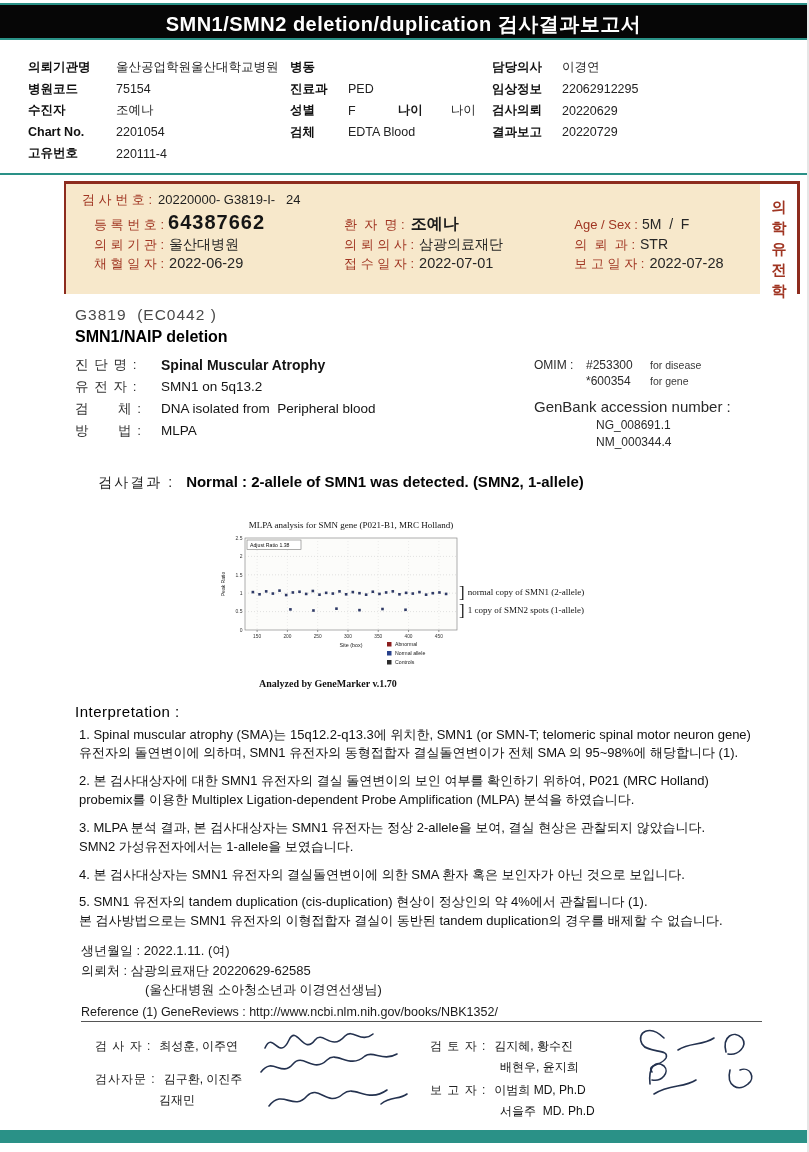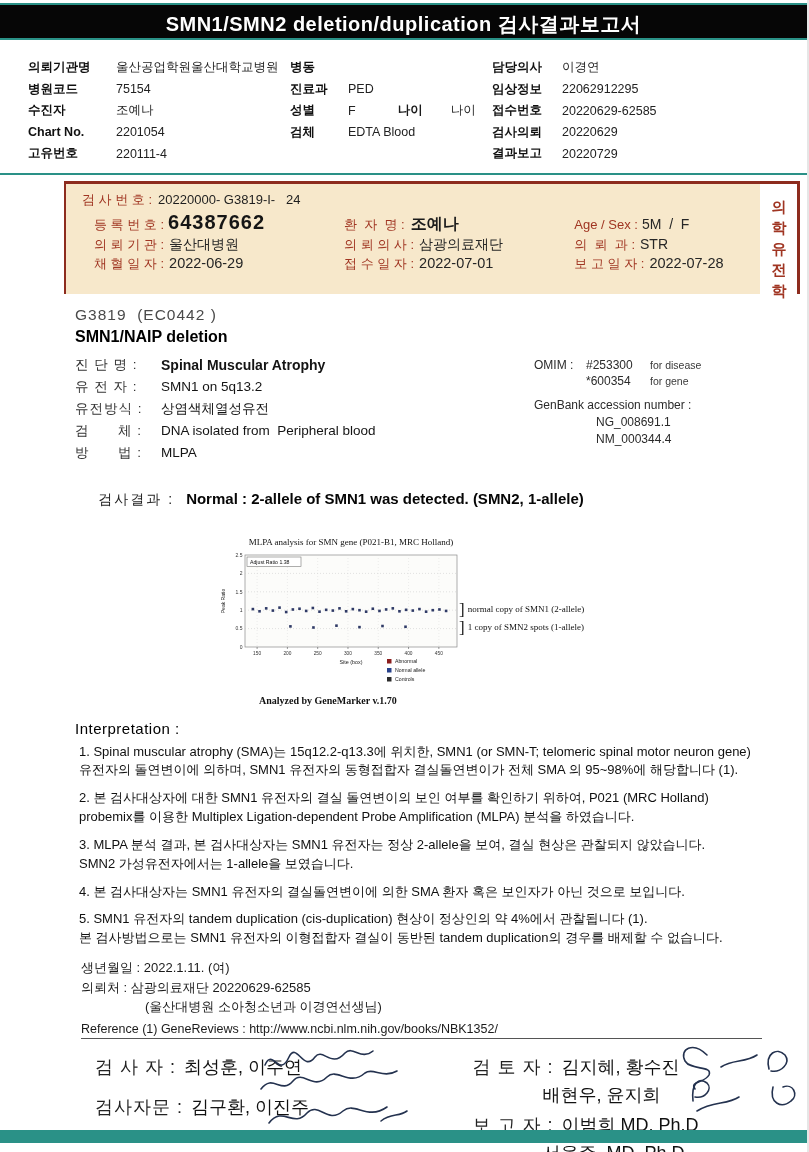--- a/index.html
+++ b/index.html
@@ -51,21 +51,21 @@
   .fields { flex:1; }
   .field { display:flex; font-size:13.5px; margin-bottom:4px; height:18px; align-items:center; }
   .field .f-lab { width:86px; color:#333; white-space:pre; letter-spacing:1px; }
   .field .f-val { color:#141414; white-space:pre; }
   .field.first .f-val { font-weight:bold; font-size:14px; }
   .right-info { width:228px; font-size:12px; color:#2a2a2a; padding-top:2px; }
   .omim-row { display:flex; align-items:baseline; height:16px; }
   .omim-l { width:52px; white-space:pre; }
   .omim-v { width:64px; }
   .omim-note { font-size:10.5px; color:#3a3a3a; }
-  .gb-label { margin-top:8px; font-size:12px; }
+  .gb-label { margin-top:8px; font-size:15px; }
   .gb-acc { margin:3px 0 0 62px; font-size:12px; }
   .result-line { margin-top:8px; font-size:14px; white-space:pre; }
   .result-line .r-lab { letter-spacing:2px; color:#222; margin-right:12px; }
   .result-line .r-val { font-weight:bold; font-size:15px; color:#060606; }
 
   .chart-wrap { position:relative; margin:12px 0 0 144px; width:480px; }
   .chart-title { margin-left:26px; width:212px; text-align:center; font-size:9px;
                  color:#111; font-family:"Liberation Serif", serif; }
   .chart-caption { margin:2px 0 0 40px; font-size:10px; font-weight:600;
                    font-family:"Liberation Serif", serif; color:#111; }
@@ -77,21 +77,21 @@
   .interp { margin-top:14px; }
   .interp-h { font-size:15px; color:#000; letter-spacing:.5px; margin-bottom:6px; }
   .interp p { font-size:13px; line-height:1.45; margin-bottom:9px; white-space:pre-line;
               color:#101010; padding-left:4px; }
 
   .foot-info { margin:10px 0 0 6px; font-size:13px; line-height:1.5;
                border-bottom:1px solid #555; }
   .foot-indent { margin-left:64px; }
   .ref-line { margin-top:3px; font-size:12.5px; }
 
-  .sig-section { display:flex; margin:16px 0 0 95px; font-size:18px;gap:43px; }
+  .sig-section { display:flex; margin:16px 0 0 95px; font-size:12px; }
   .sig-col { position:relative; width:335px; }
   .sig-line { margin-bottom:4px; color:#111; white-space:pre; }
   .sig-line .s-lab { letter-spacing:1px; margin-right:8px; color:#222; }
   .mb-big { margin-bottom:16px; }
   .indent-a { margin-left:64px; }
   .indent-b { margin-left:70px; }
   .mt-small { margin-top:6px; }
   .sig-svg { position:absolute; }
   .sig-svg path { stroke:var(--sig); stroke-width:1.6; fill:none;
                   stroke-linecap:round; stroke-linejoin:round; }
@@ -125,21 +125,20 @@
       <div class="row"><span class="lab">진료과</span><span class="val">PED</span></div>
       <div class="row">
         <span class="lab">성별</span><span class="val">F</span>
         <span class="xlab">나이</span><span class="val xval">나이</span>
       </div>
       <div class="row"><span class="lab">검체</span><span class="val">EDTA Blood</span></div>
     </div>
     <div class="col col-c">
       <div class="row"><span class="lab">담당의사</span><span class="val">이경연</span></div>
       <div class="row"><span class="lab">임상정보</span><span class="val">22062912295</span></div>
-      <div class="row"><span class="lab">접수번호</span><span class="val">20220629-62585</span></div>
       <div class="row"><span class="lab">검사의뢰</span><span class="val">20220629</span></div>
       <div class="row"><span class="lab">결과보고</span><span class="val">20220729</span></div>
     </div>
   </div>
   <div class="rule-mid"></div>
 
   <div class="req-section">
     <div class="req-box">
       <div class="req-row1">
         <span class="req-lab">검 사 번 호 :</span><span class="v">20220000- G3819-I-   24</span>
@@ -167,24 +166,20 @@
 
     <div class="fields-wrap">
       <div class="fields">
         <div class="field first">
             <span class="f-lab">진 단 명 :</span>
             <span class="f-val">Spinal Muscular Atrophy</span>
           </div>
         <div class="field">
             <span class="f-lab">유 전 자 :</span>
             <span class="f-val">SMN1 on 5q13.2</span>
-          </div>
-        <div class="field">
-            <span class="f-lab">유전방식 :</span>
-            <span class="f-val">상염색체열성유전</span>
           </div>
         <div class="field">
             <span class="f-lab">검      체 :</span>
             <span class="f-val">DNA isolated from  Peripheral blood</span>
           </div>
         <div class="field">
             <span class="f-lab">방      법 :</span>
             <span class="f-val">MLPA</span>
           </div>
       </div>
@@ -318,20 +313,21 @@
       <div>의뢰처 : 삼광의료재단 20220629-62585</div>
       <div class="foot-indent">(울산대병원 소아청소년과 이경연선생님)</div>
       <div class="ref-line">Reference (1) GeneReviews : http://www.ncbi.nlm.nih.gov/books/NBK1352/</div>
     </div>
   </div>
 
   <div class="sig-section">
     <div class="sig-col left">
       <div class="sig-line mb-big"><span class="s-lab">검 사 자 :</span><span>최성훈, 이주연</span></div>
       <div class="sig-line"><span class="s-lab">검사자문 :</span><span>김구환, 이진주</span></div>
+      <div class="sig-line indent-a">김재민</div>
       <svg class="sig-svg sig-a" width="150" height="56" viewBox="0 0 150 56">
         <path d="M8,22 C16,4 22,36 32,14 C40,-2 46,30 58,14 C66,4 74,26 88,10 C96,2 104,18 116,8"></path>
         <path d="M4,46 C16,30 24,52 36,38 C46,26 56,48 70,34 C80,24 92,44 108,30 C116,24 126,36 140,28"></path>
       </svg>
       <svg class="sig-svg sig-b" width="150" height="34" viewBox="0 0 150 34">
         <path d="M6,24 C20,6 30,30 44,14 C56,2 64,26 80,12 C92,2 104,22 124,8 M118,22 C128,14 136,18 144,12"></path>
       </svg>
     </div>
     <div class="sig-col right">
       <div class="sig-line"><span class="s-lab">검 토 자 :</span><span>김지혜, 황수진</span></div>

